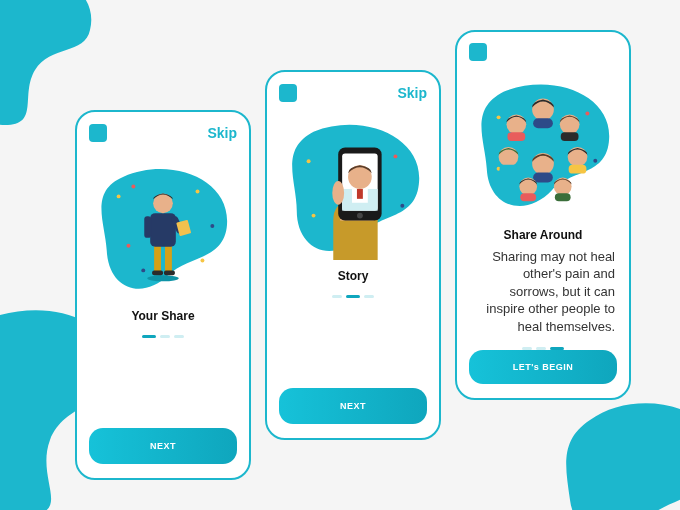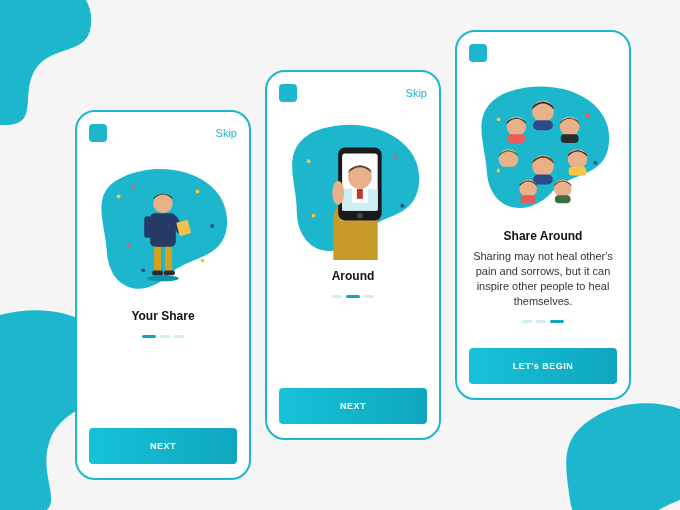--- a/index.html
+++ b/index.html
@@ -31,22 +31,22 @@
     align-items: center;
     height: 22px;
   }
   .app-icon {
     width: 18px;
     height: 18px;
     background: #1cb7cd;
     border-radius: 4px;
   }
   .skip {
-    font-size: 11px;
-    font-weight: 400;
+    font-size: 14px;
+    font-weight: 700;
     color: #1cb7cd;
     cursor: pointer;
   }
   .illus-wrap {
     flex: 0 0 auto;
     height: 155px;
     display: flex;
     align-items: center;
     justify-content: center;
     margin-top: 4px;
@@ -57,24 +57,25 @@
     text-align: center;
     margin-top: 6px;
   }
   .title {
     font-size: 12px;
     font-weight: 800;
     color: #111;
     margin-bottom: 6px;
   }
   .desc {
-    font-size: 11px;
+    font-size: 13px;
     line-height: 1.35;
     color: #333;
     padding: 0 2px;
+    text-align: right;
   }
   .dots {
     display: flex;
     gap: 4px;
     justify-content: center;
     margin-top: 12px;
   }
   .dot {
     width: 10px;
     height: 3px;
@@ -83,21 +84,21 @@
   }
   .dot.active {
     width: 14px;
     background: #0fa6bd;
   }
   .spacer { flex: 1 1 auto; }
   .cta {
     width: 100%;
     height: 36px;
     border: none;
-    border-radius: 4px;
+    border-radius: 14px;
     background: linear-gradient(90deg, #16c2d9, #0fa6bd);
     color: #fff;
     font-size: 9px;
     font-weight: 700;
     letter-spacing: 0.5px;
     cursor: pointer;
   }
 
   
   #p1 { left: 75px;  top: 110px; }
@@ -189,21 +190,21 @@
         <rect x="64" y="78" width="36" height="22" fill="#cfeef2"></rect>
         <circle cx="82" cy="66" r="12" fill="#e8b18a"></circle>
         <path d="M70 62 Q82 50 94 62 Q94 56 82 54 Q70 56 70 62 Z" fill="#5a3c28"></path>
         <rect x="74" y="78" width="16" height="14" fill="#ffffff"></rect>
         <rect x="79" y="78" width="6" height="10" fill="#c0392b"></rect>
 
         <ellipse cx="60" cy="82" rx="6" ry="12" fill="#e8b18a"></ellipse>
       </svg>
     </div>
     <div class="content">
-      <div class="title">Around</div>
+      <div class="title">Story</div>
       <div class="dots">
         <div class="dot"></div>
         <div class="dot active"></div>
         <div class="dot"></div>
       </div>
     </div>
     <div class="spacer"></div>
     <button class="cta">NEXT</button>
   </div>
 

